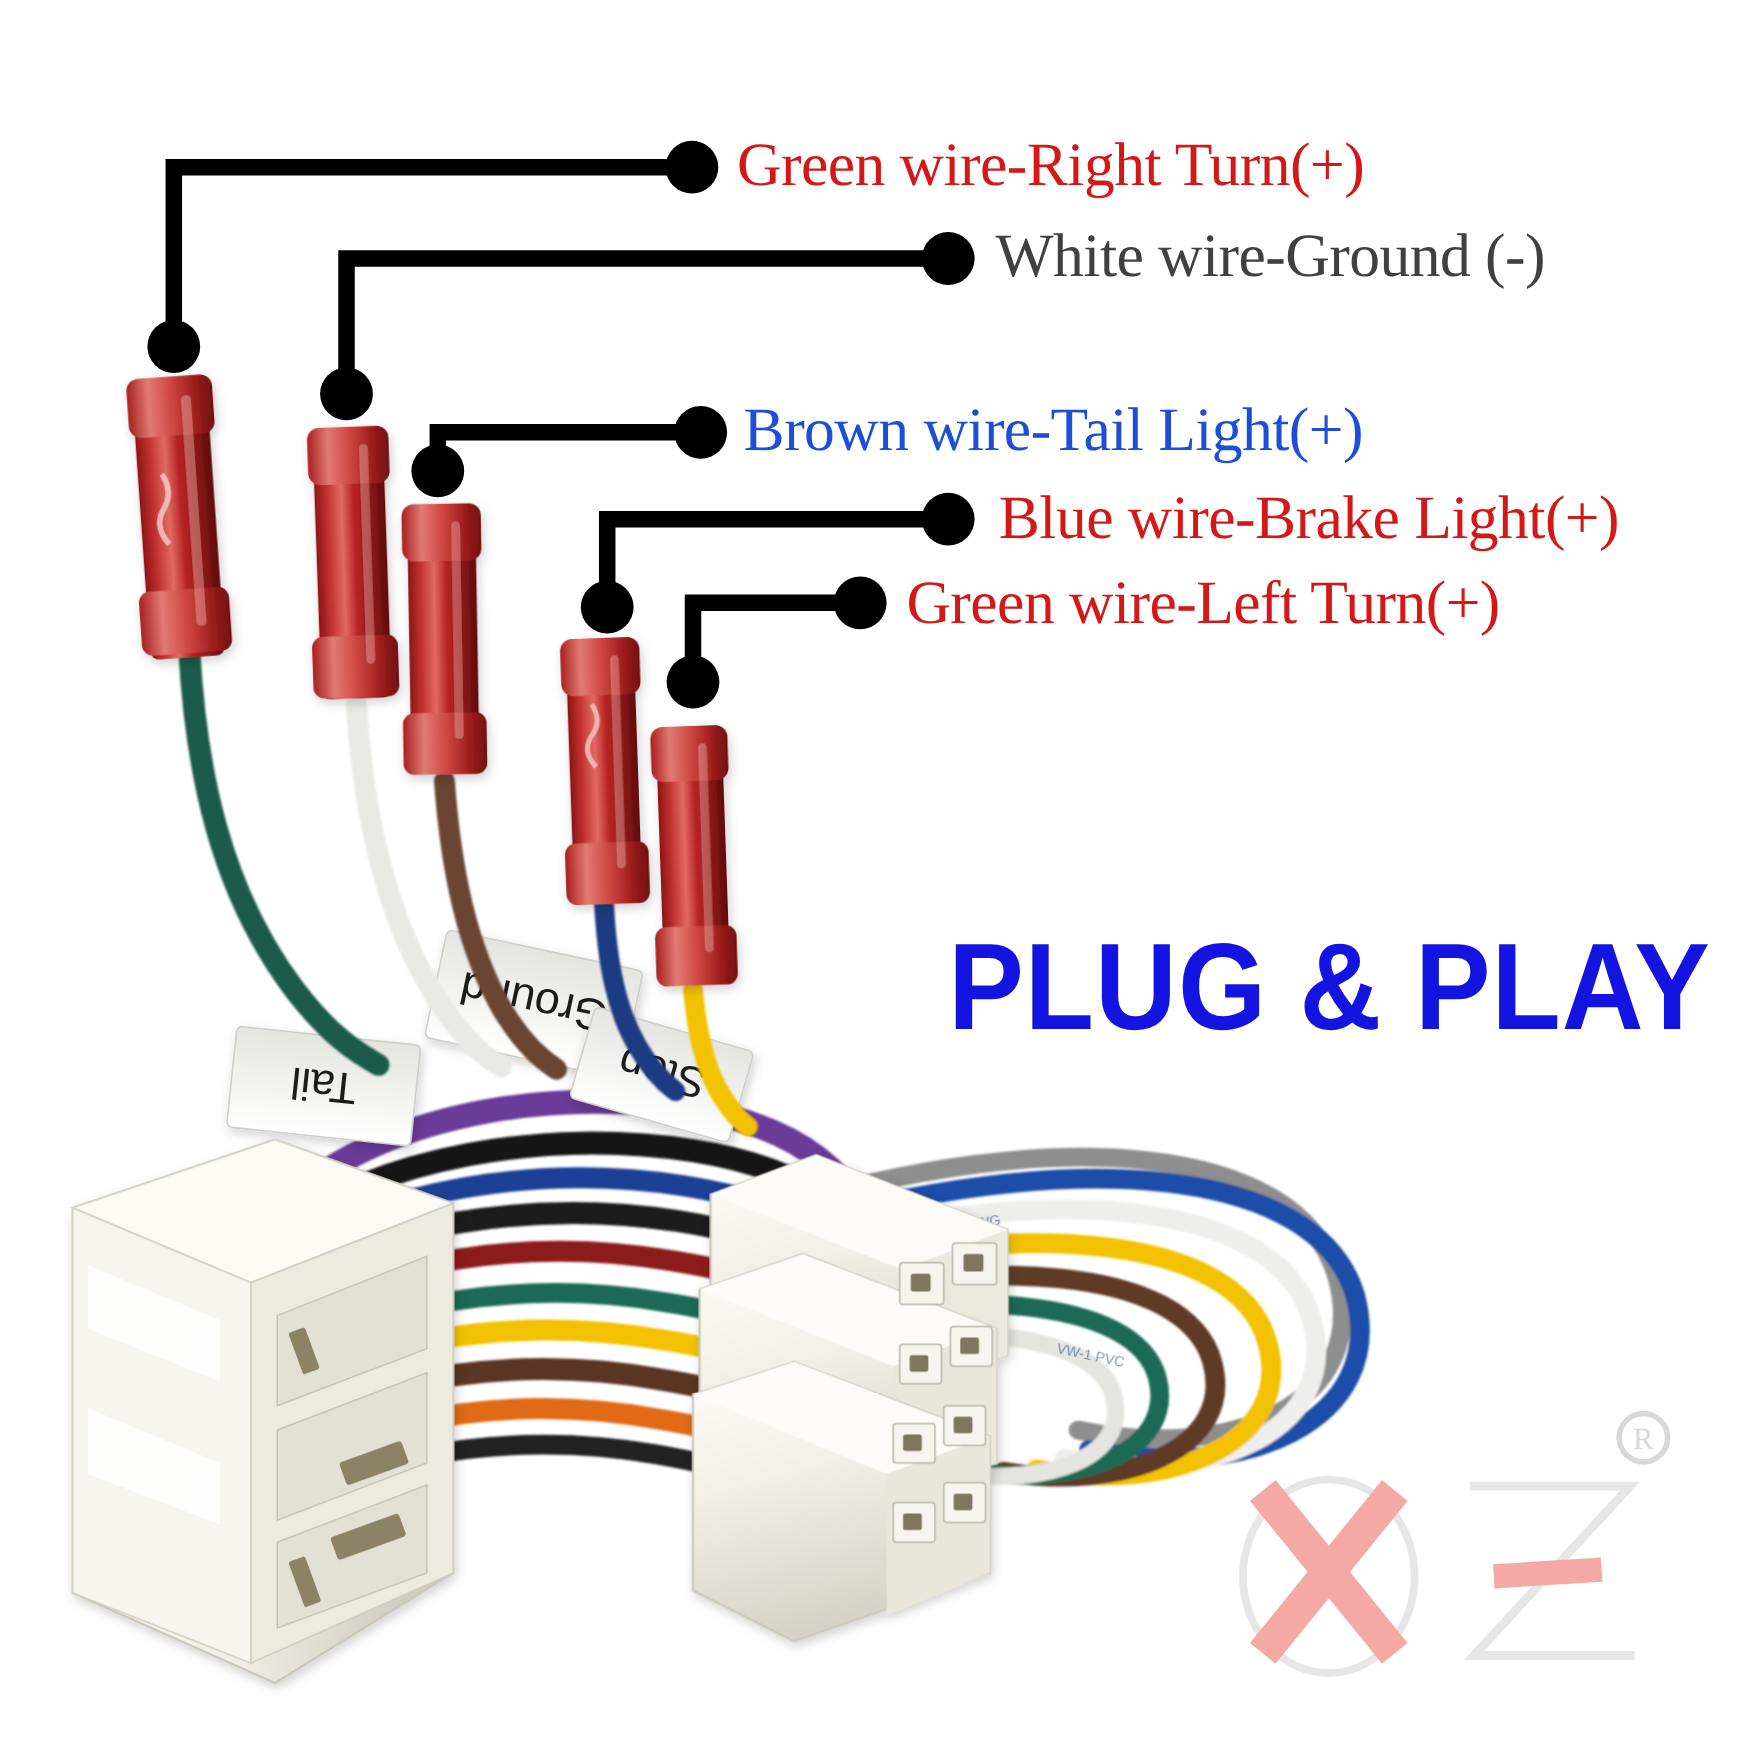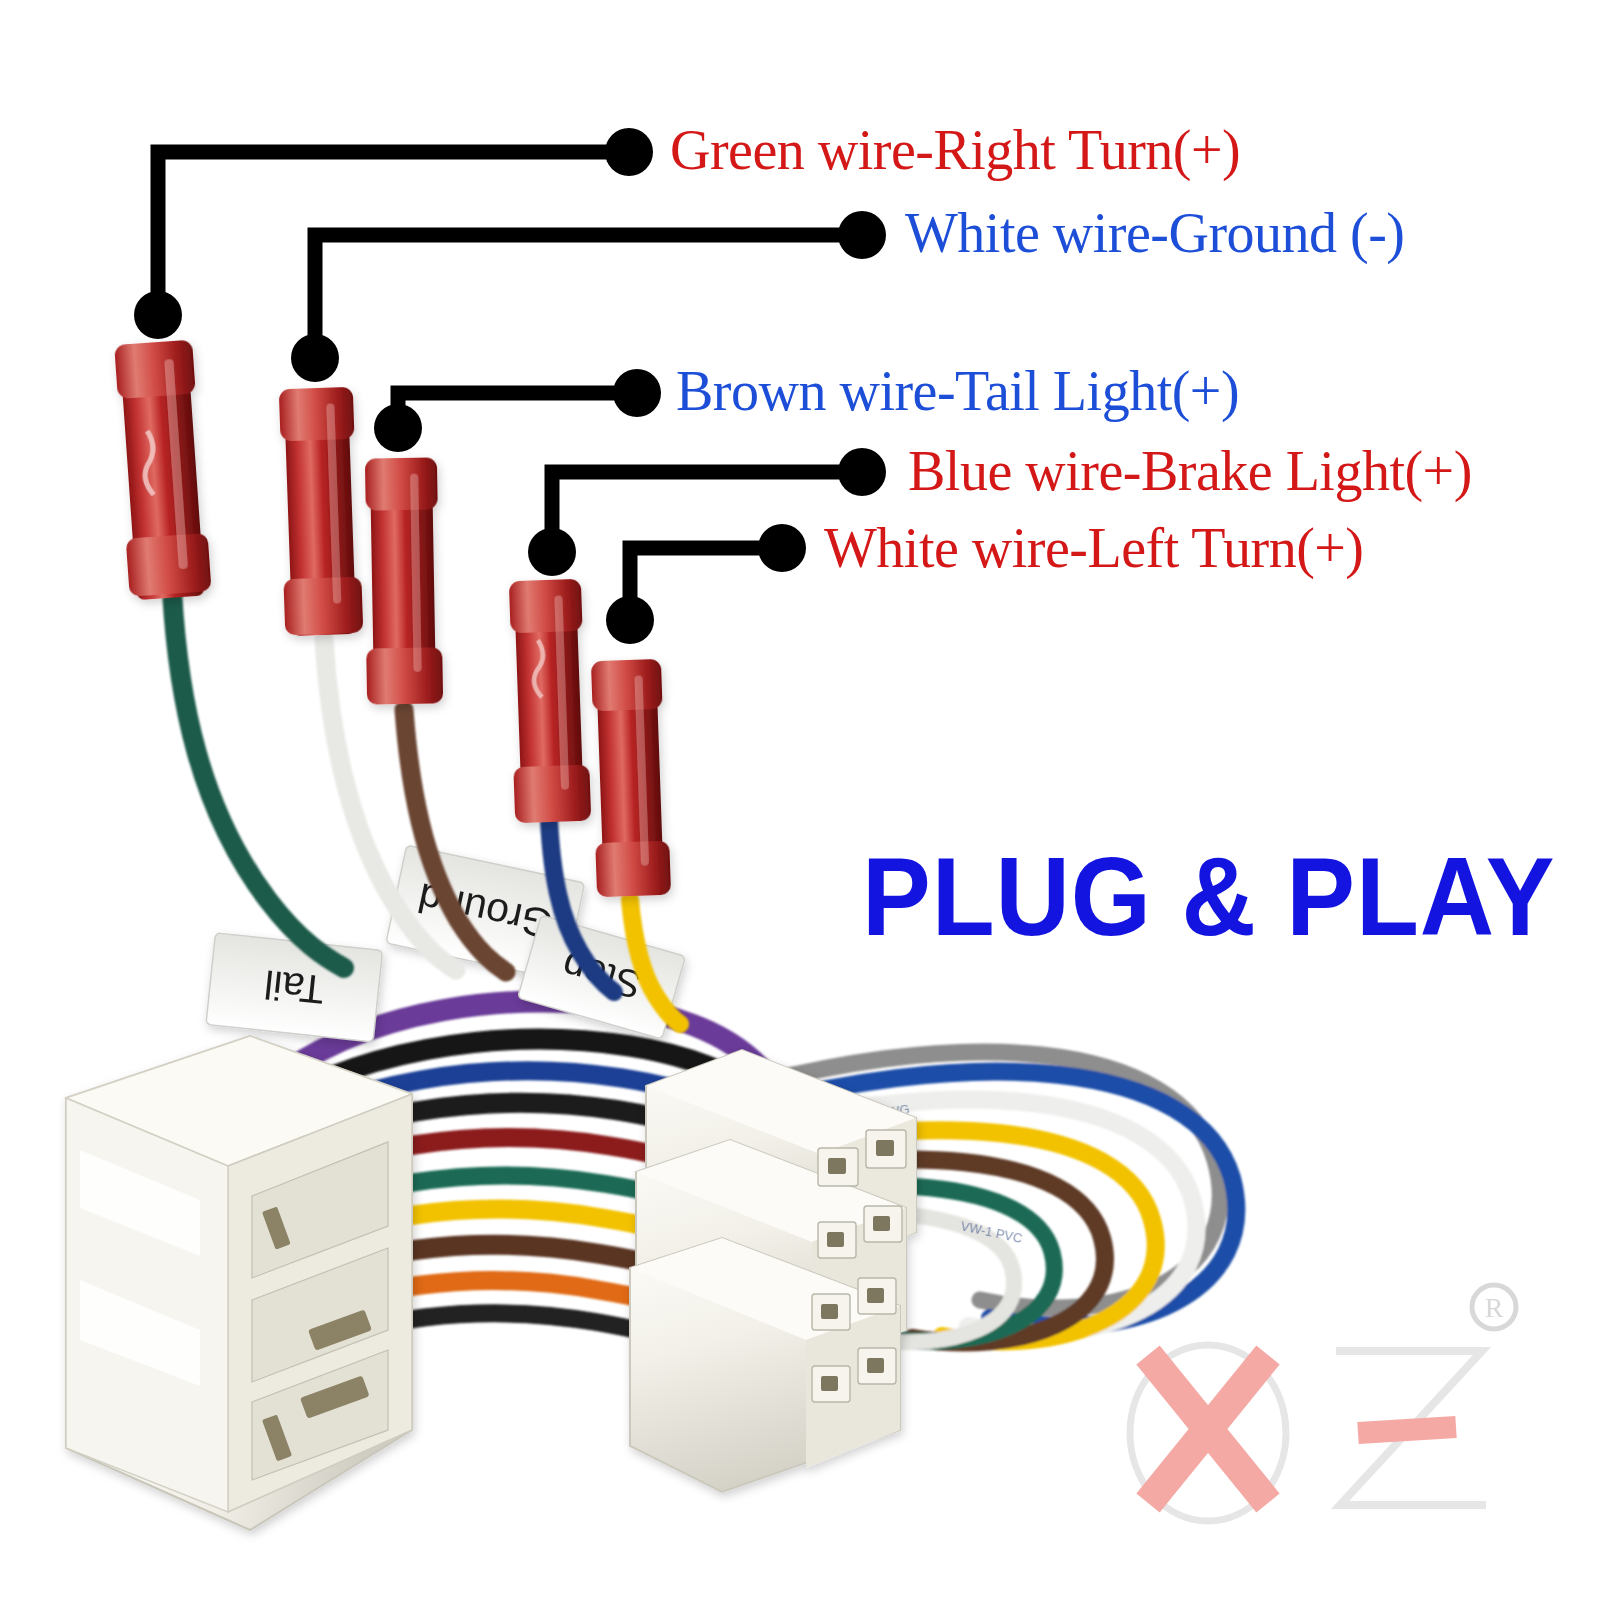--- a/index.html
+++ b/index.html
@@ -272,24 +272,24 @@
         <circle cx="637" cy="393" r="24" fill="#000000"></circle>
         <circle cx="552" cy="552" r="24" fill="#000000"></circle>
         <circle cx="862" cy="472" r="24" fill="#000000"></circle>
         <circle cx="630" cy="620" r="24" fill="#000000"></circle>
         <circle cx="782" cy="548" r="24" fill="#000000"></circle>
       </g>
   </svg>
 
   <div id="calloutLabels">
       <div class="callout-label" style="left: 670px; top: 122px; color: rgb(212, 24, 24);">Green wire-Right Turn(+)</div>
-      <div class="callout-label" style="left: 905px; top: 205px; color: #1d4ed8;">White wire-Ground (-)</div>
+      <div class="callout-label" style="left: 905px; top: 205px; color: #404040;">White wire-Ground (-)</div>
       <div class="callout-label" style="left: 676px; top: 363px; color: #1d4ed8;">Brown wire-Tail Light(+)</div>
       <div class="callout-label" style="left: 908px; top: 443px; color: rgb(212, 24, 24);">Blue wire-Brake Light(+)</div>
-      <div class="callout-label" style="left: 824px; top: 520px; color: rgb(212, 24, 24);">White wire-Left Turn(+)</div>
+      <div class="callout-label" style="left: 824px; top: 520px; color: rgb(212, 24, 24);">Green wire-Left Turn(+)</div>
     </div>
 
   <div class="plugplay">PLUG &amp; PLAY</div>
 
   <svg class="watermark" viewBox="0 0 430 300" xmlns="http://www.w3.org/2000/svg">
 
     <ellipse cx="118" cy="178" rx="78" ry="88" fill="none" stroke="#e6e6e6" stroke-width="7"></ellipse>
 
     <g stroke="#f5a9a4" stroke-width="30" stroke-linecap="butt">
       <line x1="58" y1="100" x2="178" y2="248"></line>

